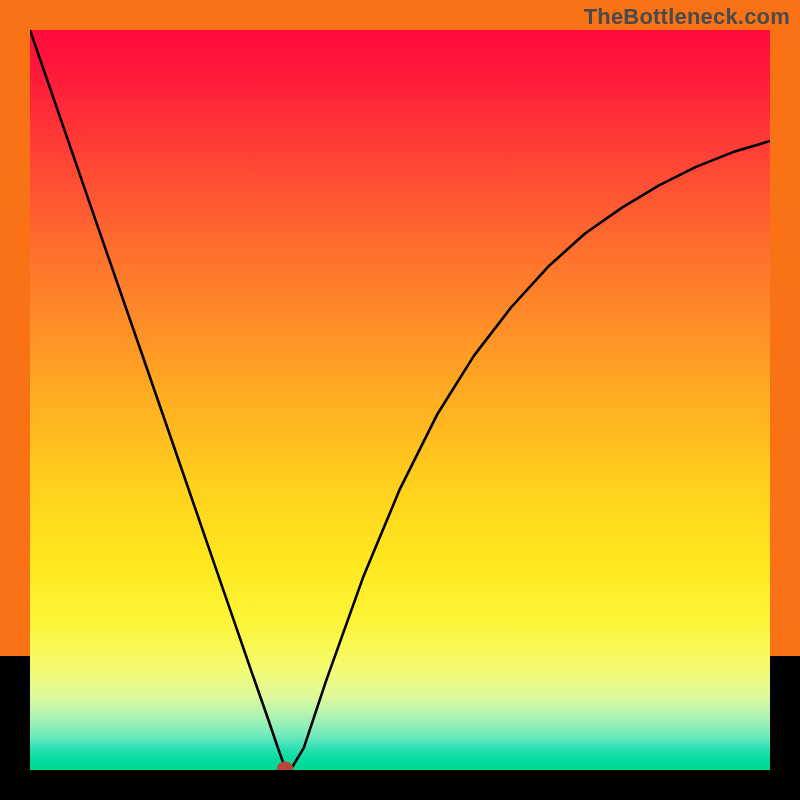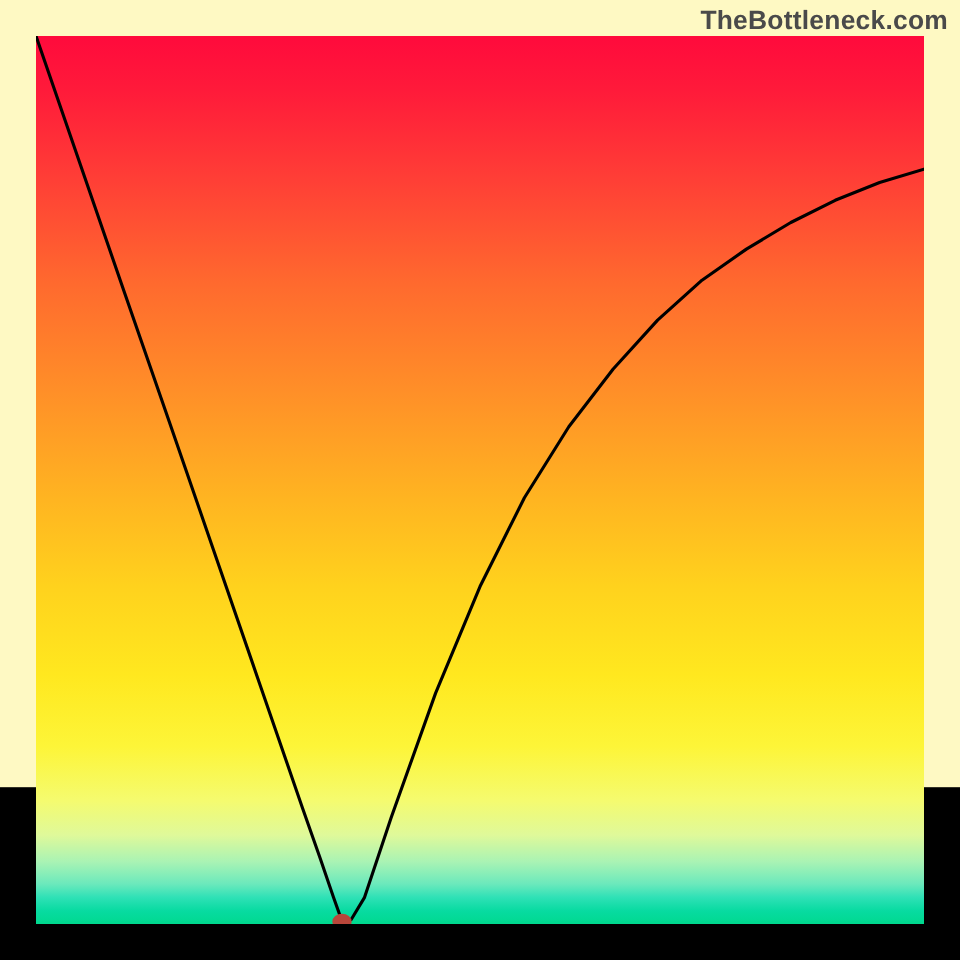--- a/index.html
+++ b/index.html
@@ -8,21 +8,21 @@
     width: 800px;
     height: 800px;
     background: #000;
     overflow: hidden;
     font-family: Arial, Helvetica, sans-serif;
   }
   .frame {
     position: relative;
     width: 800px;
     height: 656px;
-    background: #fef9c3;
+    background: #f97316;
   }
   .watermark {
     position: absolute;
     top: 4px;
     right: 10px;
     color: #4a4a4a;
     font-size: 22px;
     font-weight: 600;
     letter-spacing: 0.2px;
     z-index: 10;

